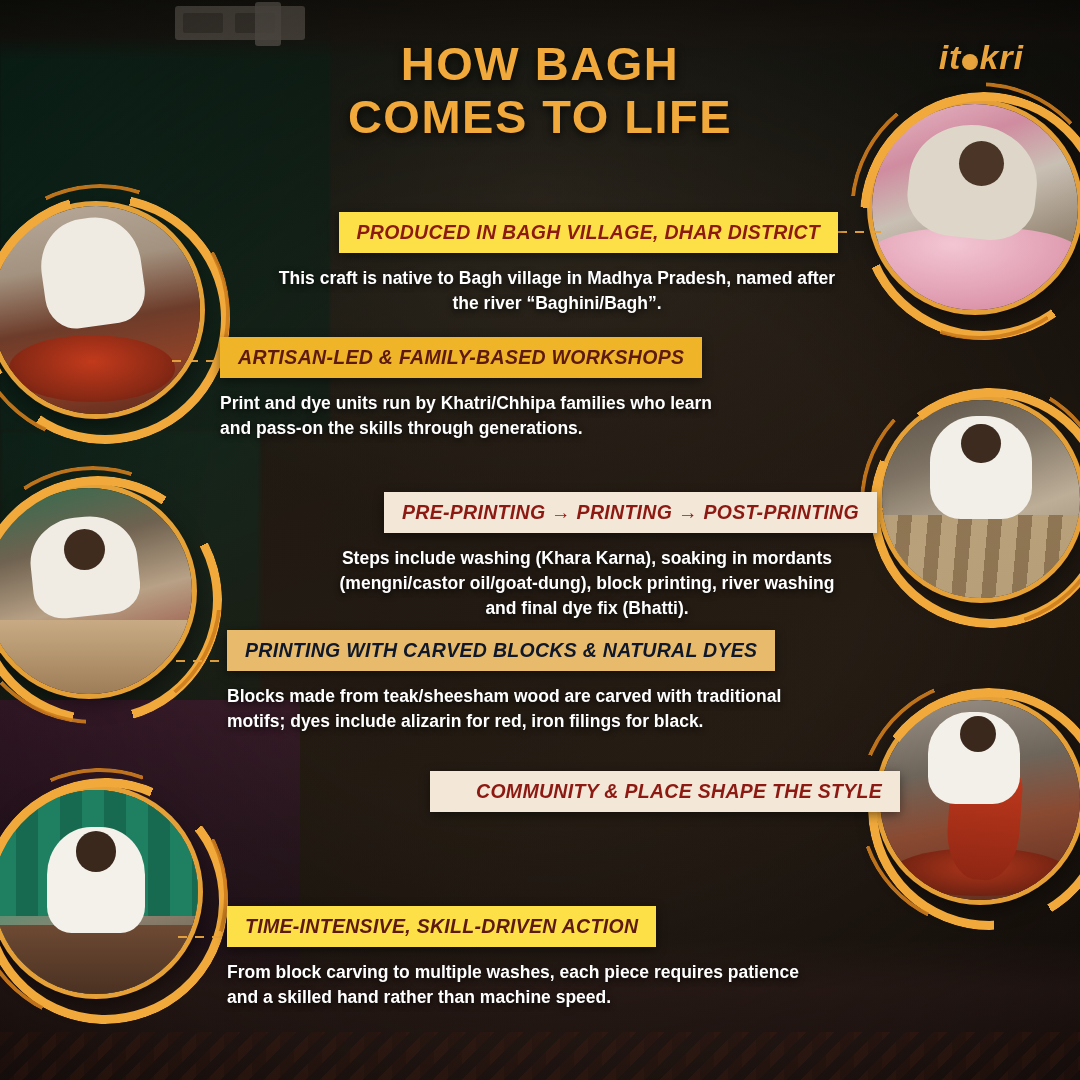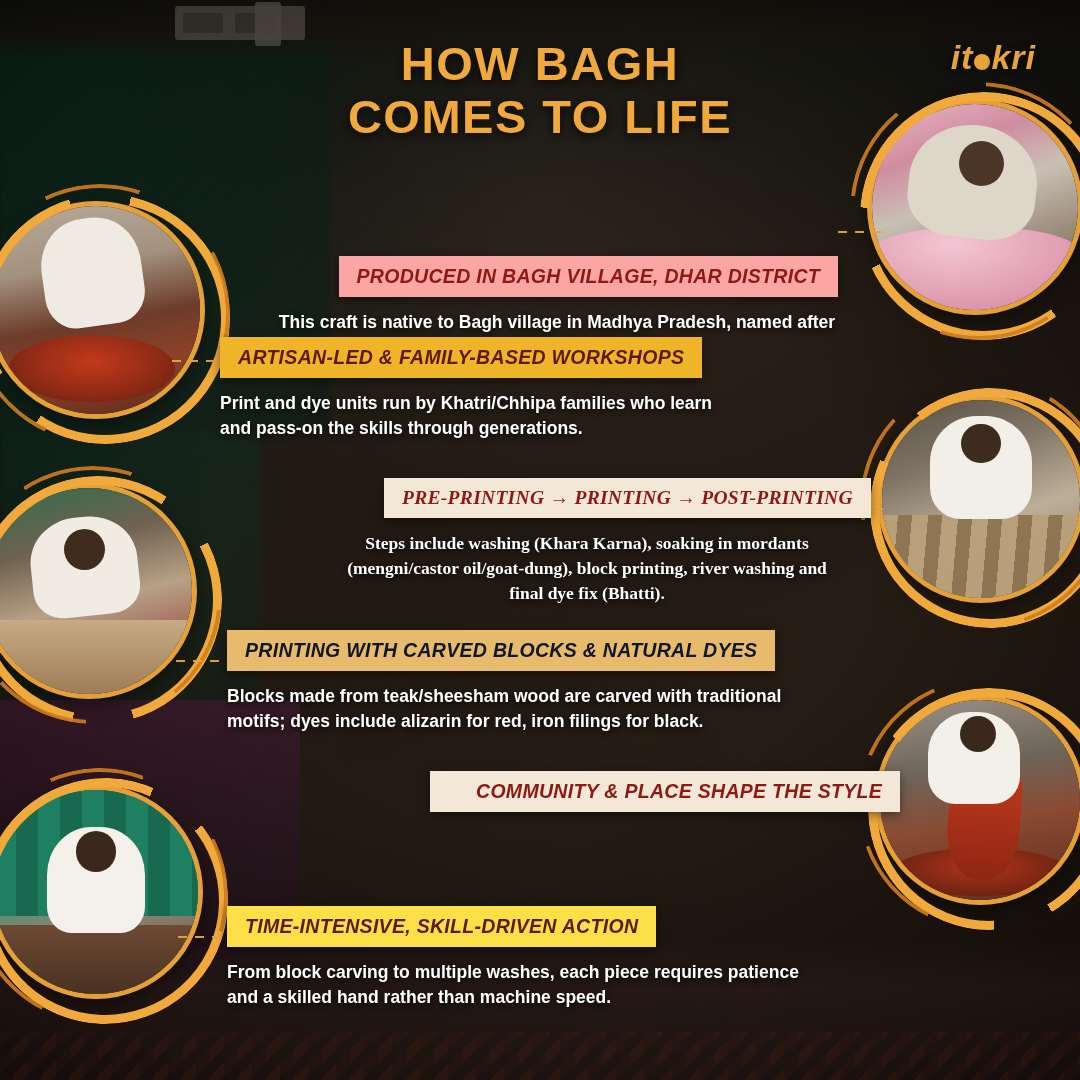--- a/index.html
+++ b/index.html
@@ -89,21 +89,21 @@
     pointer-events: none;
   }
   .bg-dark-overlay {
     position: absolute; inset: 0;
     background: linear-gradient(90deg, rgba(20,15,10,.35) 0%, rgba(25,19,13,.55) 35%, rgba(28,21,15,.55) 65%, rgba(20,15,10,.35) 100%);
   }
 
   
   .logo {
     position: absolute;
-    right: 44px; top: 38px;
+    right: 56px; top: 38px;
     color: #e8a33d;
     font-size: 34px;
     font-weight: bold;
     letter-spacing: 1px;
     font-style: italic;
     text-shadow: 0 2px 6px rgba(0,0,0,.6);
   }
   .logo .dot {
     display: inline-block;
     width: 16px; height: 16px;
@@ -132,21 +132,21 @@
   .badge {
     display: inline-block;
     padding: 9px 18px 9px 18px;
     font-size: 19.5px;
     font-weight: bold;
     font-style: italic;
     letter-spacing: .3px;
     white-space: nowrap;
     box-shadow: 0 3px 10px rgba(0,0,0,.45);
   }
-  .badge.light { background: #fca5a5; color: #8d1a12; margin-top: 44px; }
+  .badge.light { background: #fde047; color: #8d1a12; }
   .badge.gold  { background: #f0b429; color: #5c1a10; }
   .badge.tan   { background: #e7bb6b; color: #0f172a; }
   .badge.cream { background: #f3e7d8; color: #8d1a12; }
   .badge.amber { background: #fde047; color: #5c1a10; }
 
   .body {
     margin-top: 13px;
     color: #ffffff;
     font-size: 17.5px;
     font-weight: bold;
@@ -322,21 +322,21 @@
   <div class="item ta-right" style="left:250px; top:212px; width:588px;">
     <div class="badge light">PRODUCED IN BAGH VILLAGE, DHAR DISTRICT</div>
     <div class="body ta-center" style="padding-left:26px;">This craft is native to Bagh village in Madhya Pradesh, named after the river “Baghini/Bagh”.</div>
   </div>
 
   <div class="item ta-left" style="left:220px; top:337px; width:600px;">
     <div class="badge gold">ARTISAN-LED &amp; FAMILY-BASED WORKSHOPS</div>
     <div class="body ta-left" style="max-width:520px;">Print and dye units run by Khatri/Chhipa families who learn and pass-on the skills through generations.</div>
   </div>
 
-  <div class="item ta-right" style="left:240px; top:478px; width:598px;font-family:Liberation Serif, serif;">
+  <div class="item ta-right" style="left:240px; top:492px; width:598px;">
     <div class="badge cream" style="margin-left:144px;">PRE-PRINTING → PRINTING → POST-PRINTING</div>
     <div class="body ta-center" style="padding-left:96px;">Steps include washing (Khara Karna), soaking in mordants (mengni/castor oil/goat-dung), block printing, river washing and final dye fix (Bhatti).</div>
   </div>
 
   <div class="item ta-left" style="left:227px; top:630px; width:620px;">
     <div class="badge tan">PRINTING WITH CARVED BLOCKS &amp; NATURAL DYES</div>
     <div class="body ta-left" style="max-width:580px;">Blocks made from teak/sheesham wood are carved with traditional motifs; dyes include alizarin for red, iron filings for black.</div>
   </div>
 
   <div class="item" style="left:240px; top:771px; width:598px;">

